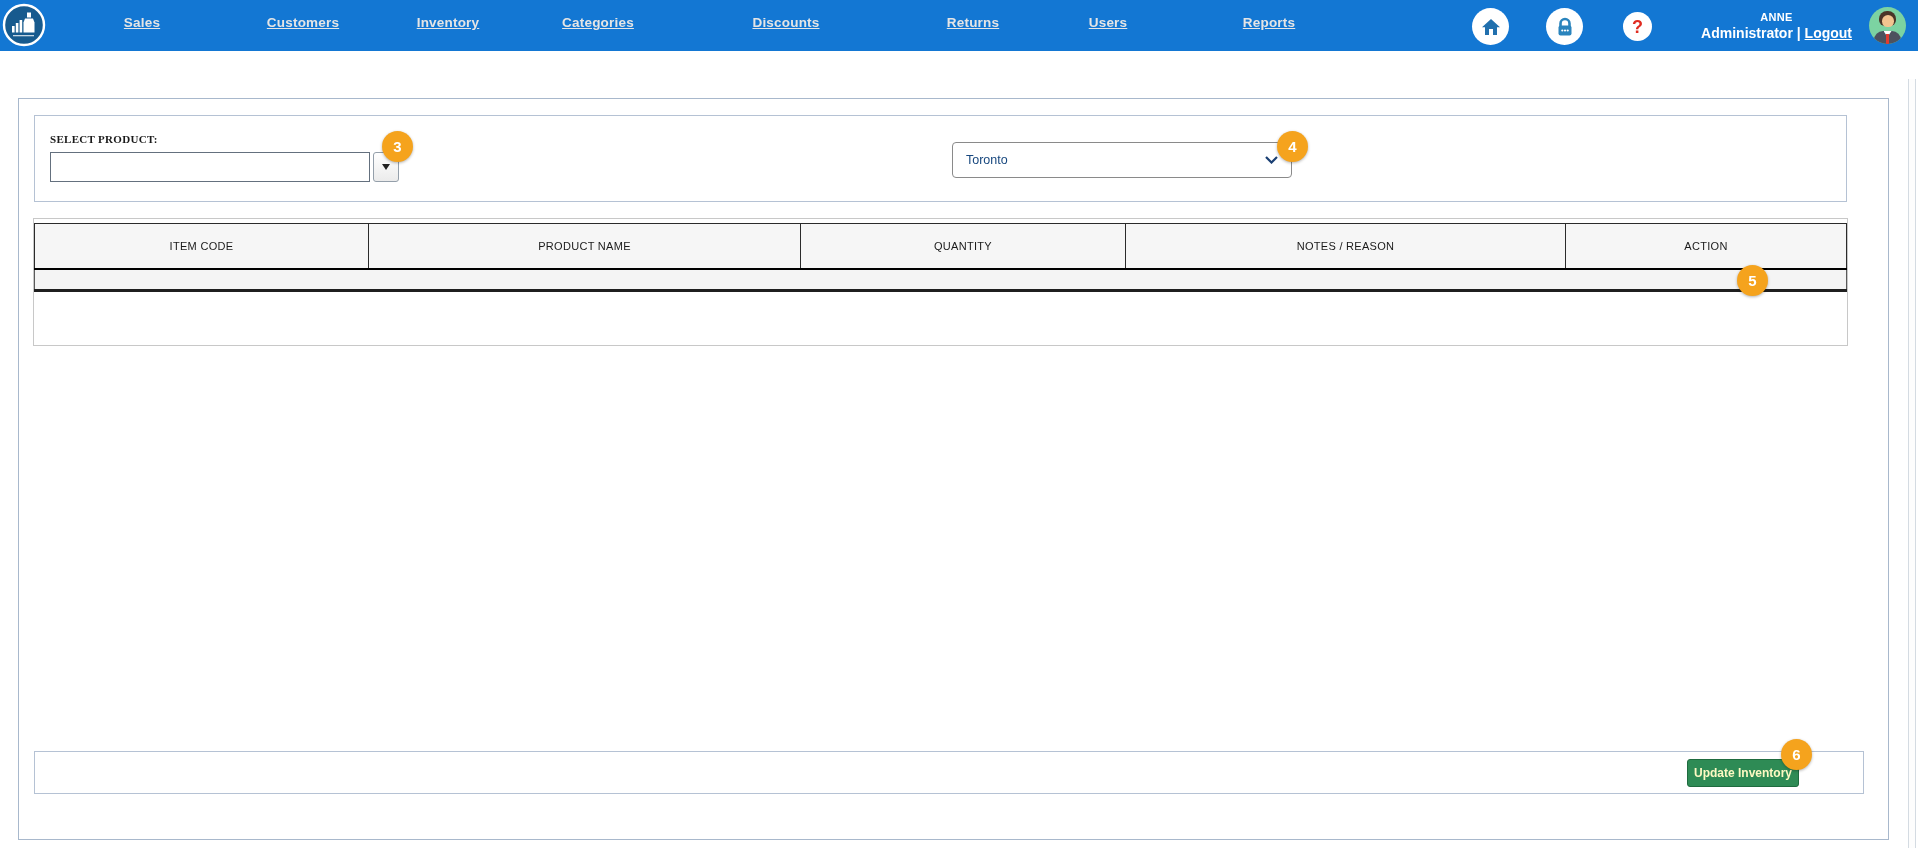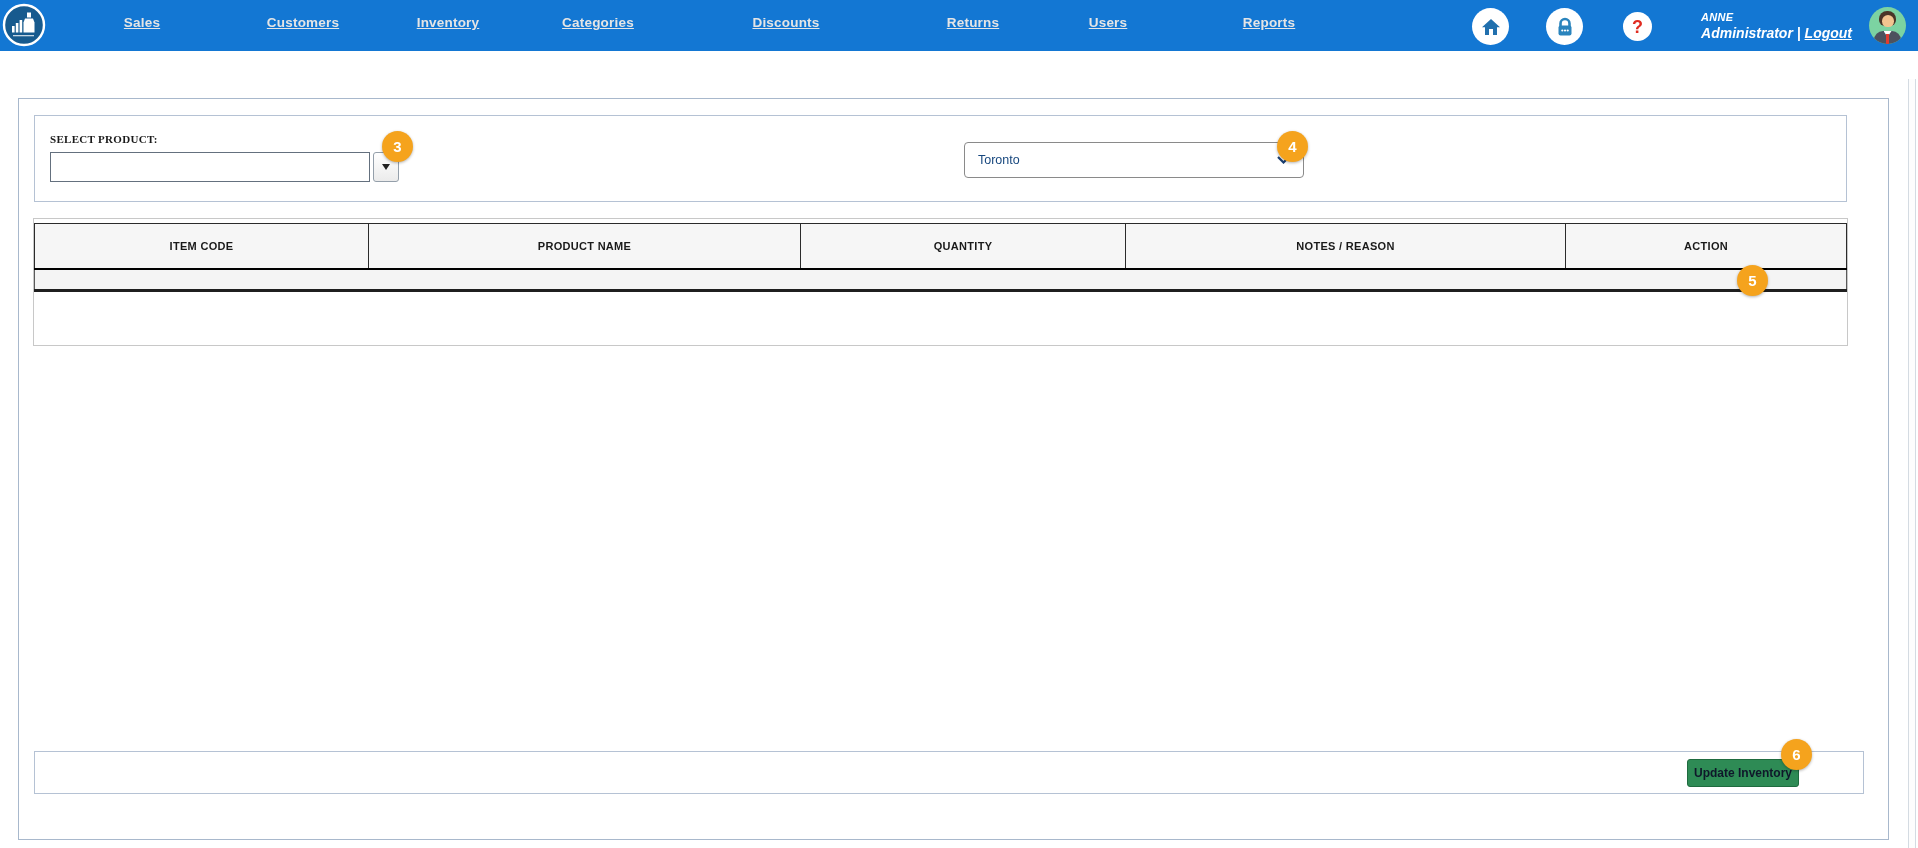--- a/index.html
+++ b/index.html
@@ -10,21 +10,21 @@
   .navbar { position:absolute; left:0; top:0; width:1918px; height:51px; background:#1377d3; }
   .logo { position:absolute; left:2px; top:3px; width:44px; height:44px; cursor:pointer; }
   .nav-item { position:absolute; top:15px; transform:translateX(-50%); color:#e5e5e5; font-weight:bold;
               font-size:13.5px; letter-spacing:.2px; text-decoration:underline; cursor:pointer; white-space:nowrap; }
   .icon-circle { position:absolute; border-radius:50%; background:#ffffff; display:flex;
                  align-items:center; justify-content:center; cursor:pointer; }
   #home-ic { left:1472px; top:8px; width:37px; height:37px; }
   #lock-ic { left:1546px; top:8px; width:37px; height:37px; }
   #help-ic { left:1623px; top:12px; width:29px; height:29px; }
   .help-q { color:#e02b20; font-weight:bold; font-size:18px; line-height:1; }
-  .user-block { position:absolute; right:66px; top:10px; text-align:left; color:#ffffff; line-height:1.3;font-style:italic; }
+  .user-block { position:absolute; right:66px; top:10px; text-align:center; color:#ffffff; line-height:1.3; }
   .user-name { font-size:11px; font-weight:bold; letter-spacing:.3px; }
   .user-sub { font-size:14px; font-weight:bold; }
   .user-sub .logout { text-decoration:underline; cursor:pointer; }
   .avatar { position:absolute; left:1869px; top:7px; width:37px; height:37px; border-radius:50%;
             background:#7cd3a2; overflow:hidden; cursor:pointer; }
   .av-hair { position:absolute; left:10px; top:4px; width:17px; height:15px; background:#4a3528; border-radius:8px 8px 6px 6px; }
   .av-face { position:absolute; left:12.5px; top:8px; width:12px; height:12px; background:#f2c490; border-radius:50% 50% 45% 45%; }
   .av-body { position:absolute; left:5px; top:24px; width:27px; height:15px; background:#4d525e; border-radius:9px 9px 0 0; }
   .av-collar { position:absolute; left:14.5px; top:24px; width:8px; height:6px; background:#ffffff; clip-path:polygon(0 0,100% 0,50% 100%); }
   .av-tie { position:absolute; left:17.2px; top:27px; width:3px; height:10px; background:#e03c31; }
@@ -40,53 +40,53 @@
   .select-label { position:absolute; left:50px; top:133px; font-size:11px; font-weight:bold; color:#1a1a1a; letter-spacing:.3px;font-family:Liberation Serif, serif; }
   .combo-input { position:absolute; left:50px; top:152px; width:320px; height:30px; border:1px solid #64707e;
                  background:#ffffff; font-size:12px; padding:0 8px; font-family:"Liberation Sans",sans-serif; }
   .combo-btn { position:absolute; left:373px; top:152px; width:26px; height:30px; border:1px solid #949faa;
                border-radius:3px; background:linear-gradient(#ffffff,#ebebeb); display:flex; align-items:center;
                justify-content:center; cursor:pointer; }
   .tri-down { width:0; height:0; border-left:4.5px solid transparent; border-right:4.5px solid transparent;
               border-top:6px solid #222222; }
   .loc-select { position:absolute; left:952px; top:142px; width:340px; height:36px; border:1px solid #8a8a8a;
                 border-radius:4px; background:#ffffff; display:flex; align-items:center; padding:0 13px;
-                cursor:pointer;margin-left:12px; }
+                cursor:pointer; }
   .loc-value { color:#17477e; font-size:12.5px; flex:1; }
 
   
   .badge { position:absolute; width:31px; height:31px; border-radius:50%; background:#f5a31d; color:#ffffff;
            font-weight:bold; font-size:15px; display:flex; align-items:center; justify-content:center;
            box-shadow:0 1px 3px rgba(0,0,0,.3); z-index:30; }
   #badge3 { left:382px; top:131px; }
   #badge4 { left:1277px; top:131px; }
   #badge5 { left:1737px; top:265px; }
   #badge6 { left:1781px; top:739px; }
 
   
   .table-wrap { position:absolute; left:33px; top:218px; width:1815px; height:128px; border:1px solid #c8c8c8; background:#ffffff; }
   table.stock { position:absolute; left:34px; top:223px; width:1812px; border-collapse:collapse; table-layout:fixed;
                 border:1px solid #5a5a5a; border-bottom:3px solid #1f1f1f; }
   table.stock th { height:45px; background:#f6f6f6; border:1px solid #2b2b2b; border-bottom:2px solid #000000;
-                   font-size:11px; font-weight:bold; color:#1a1a1a; letter-spacing:.3px; text-align:center; }
+                   font-size:11px; font-weight:normal; color:#1a1a1a; letter-spacing:.3px; text-align:center; }
   table.stock td { height:47px; background:#ffffff; border-right:1px solid #bfbfbf; border-bottom:1px solid #c8c8c8;
                    font-size:11.5px; color:#333333; text-align:center; vertical-align:middle; }
   table.stock td.left { text-align:left; padding-left:10px; }
   table.stock tr.footer td { height:22px; background:#f4f4f4; border-right:none; border-bottom:none; }
   .qty-input { width:108px; height:27px; border:1px solid #8e8e8e; border-radius:4px; text-align:center;
                font-size:12.5px; font-family:"Liberation Sans",sans-serif; }
   .notes-input { width:204px; height:36px; border:1px solid #8a9099; border-radius:3px; padding:0 6px;
                  font-size:12px; font-family:"Liberation Sans",sans-serif; }
   .remove-btn { width:100px; height:29px; background:#b02125; border:none; border-radius:4px; color:#ffffff;
                 font-weight:bold; font-size:12px; cursor:pointer; font-family:"Liberation Sans",sans-serif; }
 
   
   .bottom-bar { position:absolute; left:34px; top:751px; width:1830px; height:43px; border:1px solid #b5c2d4; background:#ffffff; }
   .update-btn { position:absolute; left:1687px; top:759px; width:112px; height:28px; background:#2e8b55;
-                border:1px solid #1f6b3f; border-radius:3px; color:#0f172a; font-weight:bold; font-size:12px;
+                border:1px solid #1f6b3f; border-radius:3px; color:#fef9c3; font-weight:bold; font-size:12px;
                 cursor:pointer; font-family:"Liberation Sans",sans-serif; z-index:25; }
 
   
   .scroll-strip { position:absolute; left:1908px; top:79px; width:8px; height:769px; background:#fdfdfd;
                   border-left:1px solid #d4dbe2; border-right:1px solid #d4dbe2; }
 </style>
 </head>
 <body>
 
 <div id="app">

